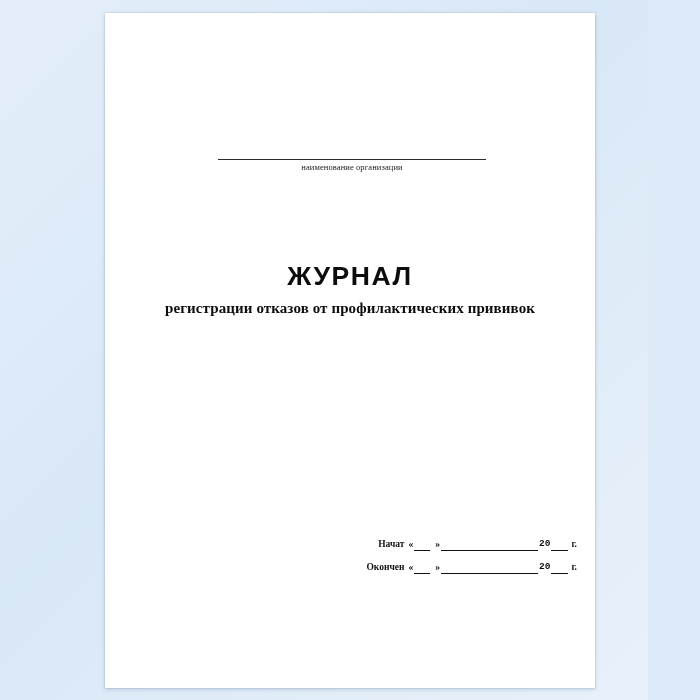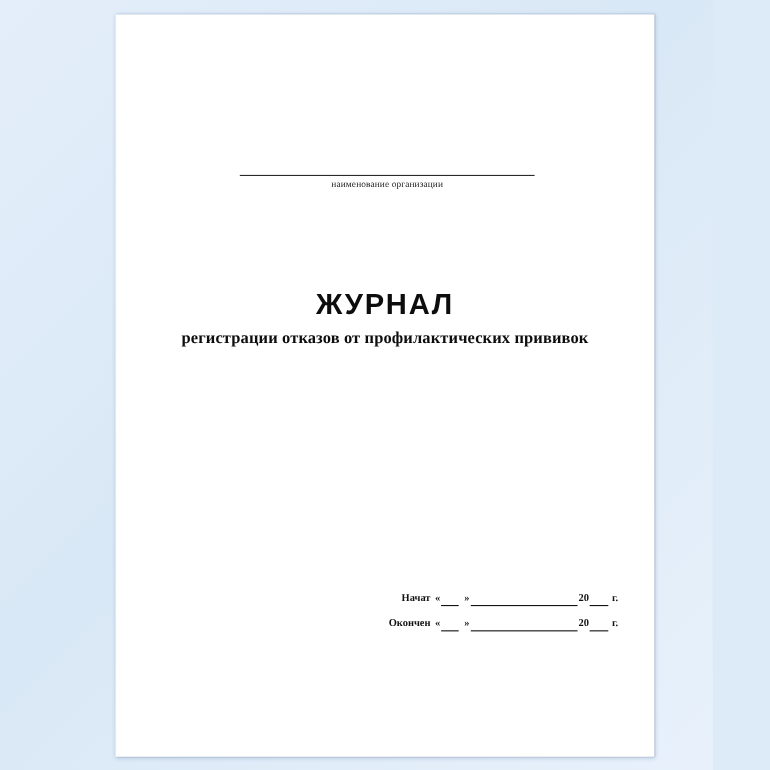--- a/index.html
+++ b/index.html
@@ -83,21 +83,21 @@
   .dates-block {
     position: absolute;
     left: 0;
     top: 524px;
     width: 100%;
   }
   .date-row {
     display: flex;
     justify-content: flex-end;
     align-items: flex-end;
-    padding-right: 33px;
+    padding-right: 18px;
     font-size: 9.5px;
     font-weight: bold;
     color: #111;
     font-family: "Liberation Serif", serif;
     line-height: 14px;
     margin-bottom: 9px;
   }
   .date-label {
     white-space: nowrap;
   }
@@ -121,20 +121,21 @@
   }
   .blank-year {
     display: inline-block;
     width: 17px;
     border-bottom: 1px solid #111;
     margin: 0 1px;
     height: 9px;
   }
   .date-year {
     white-space: nowrap;
+    font-family: Liberation Mono, monospace;
   }
   .date-g {
     white-space: nowrap;
     padding-left: 2px;
   }
 </style>
 </head>
 <body>
 
 <div class="stage">

